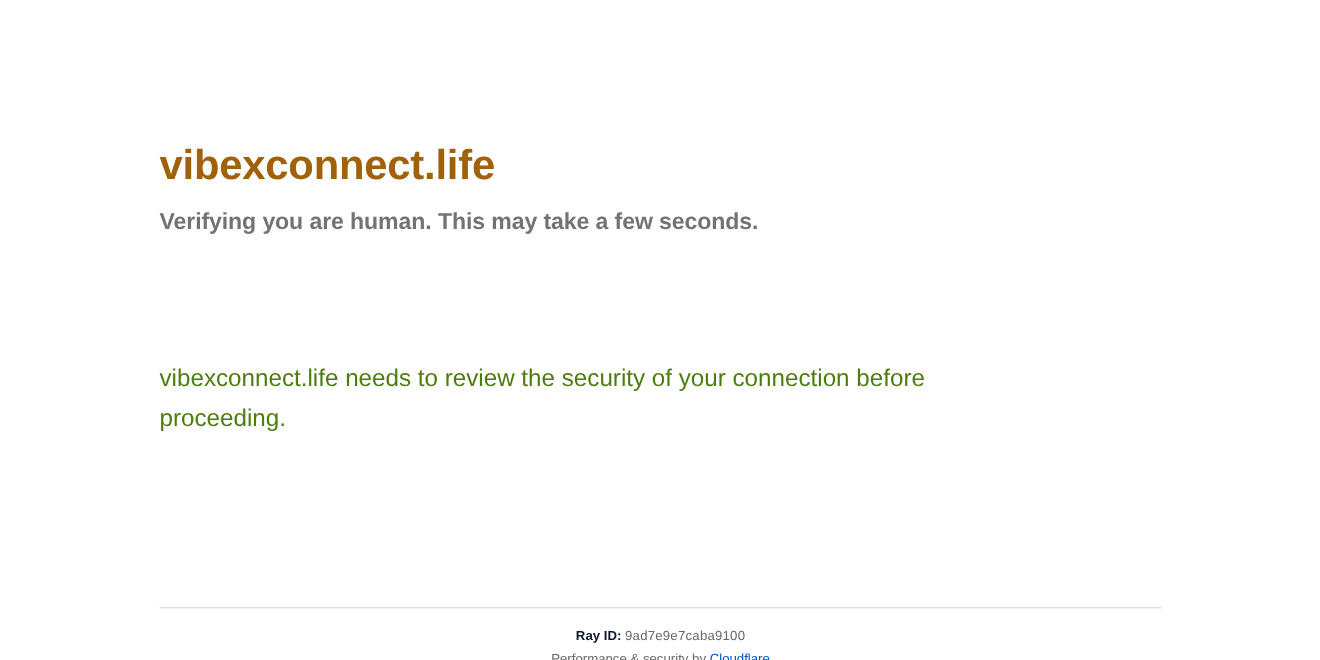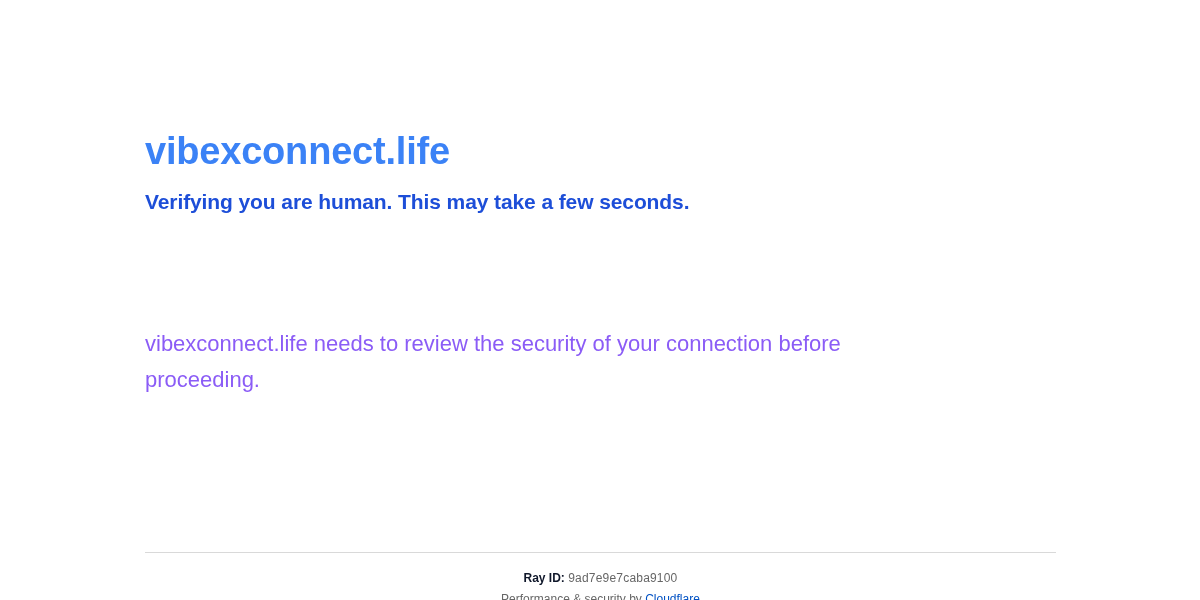--- a/index.html
+++ b/index.html
@@ -39,32 +39,32 @@
     top: 128px;
     width: 911px;
   }
 
   .headline {
     margin: 0;
     font-size: 38px;
     line-height: 46px;
     font-weight: bold;
     letter-spacing: -0.2px;
-    color: #3b82f6;
+    color: #a16207;
     white-space: nowrap;
   }
 
   .subtitle {
     margin: 0;
     padding-top: 14px;
     font-size: 21px;
     line-height: 28px;
     font-weight: bold;
     letter-spacing: -0.1px;
-    color: #1d4ed8;
+    color: #737373;
     white-space: nowrap;
   }
 
   
   .challenge-area {
     width: 300px;
     height: 74px;
     margin-top: 22px;
   }
 
@@ -73,21 +73,21 @@
     height: 65px;
   }
 
   .body-copy {
     margin: 0;
     padding-top: 14px;
     width: 800px;
     font-size: 22px;
     line-height: 36px;
     font-weight: normal;
-    color: #8b5cf6;
+    color: #4d7c0f;
   }
 
   .footer {
     position: absolute;
     left: 0;
     top: 552px;
     width: 911px;
     border-top: 1px solid #d9d9d9;
     text-align: center;
   }

